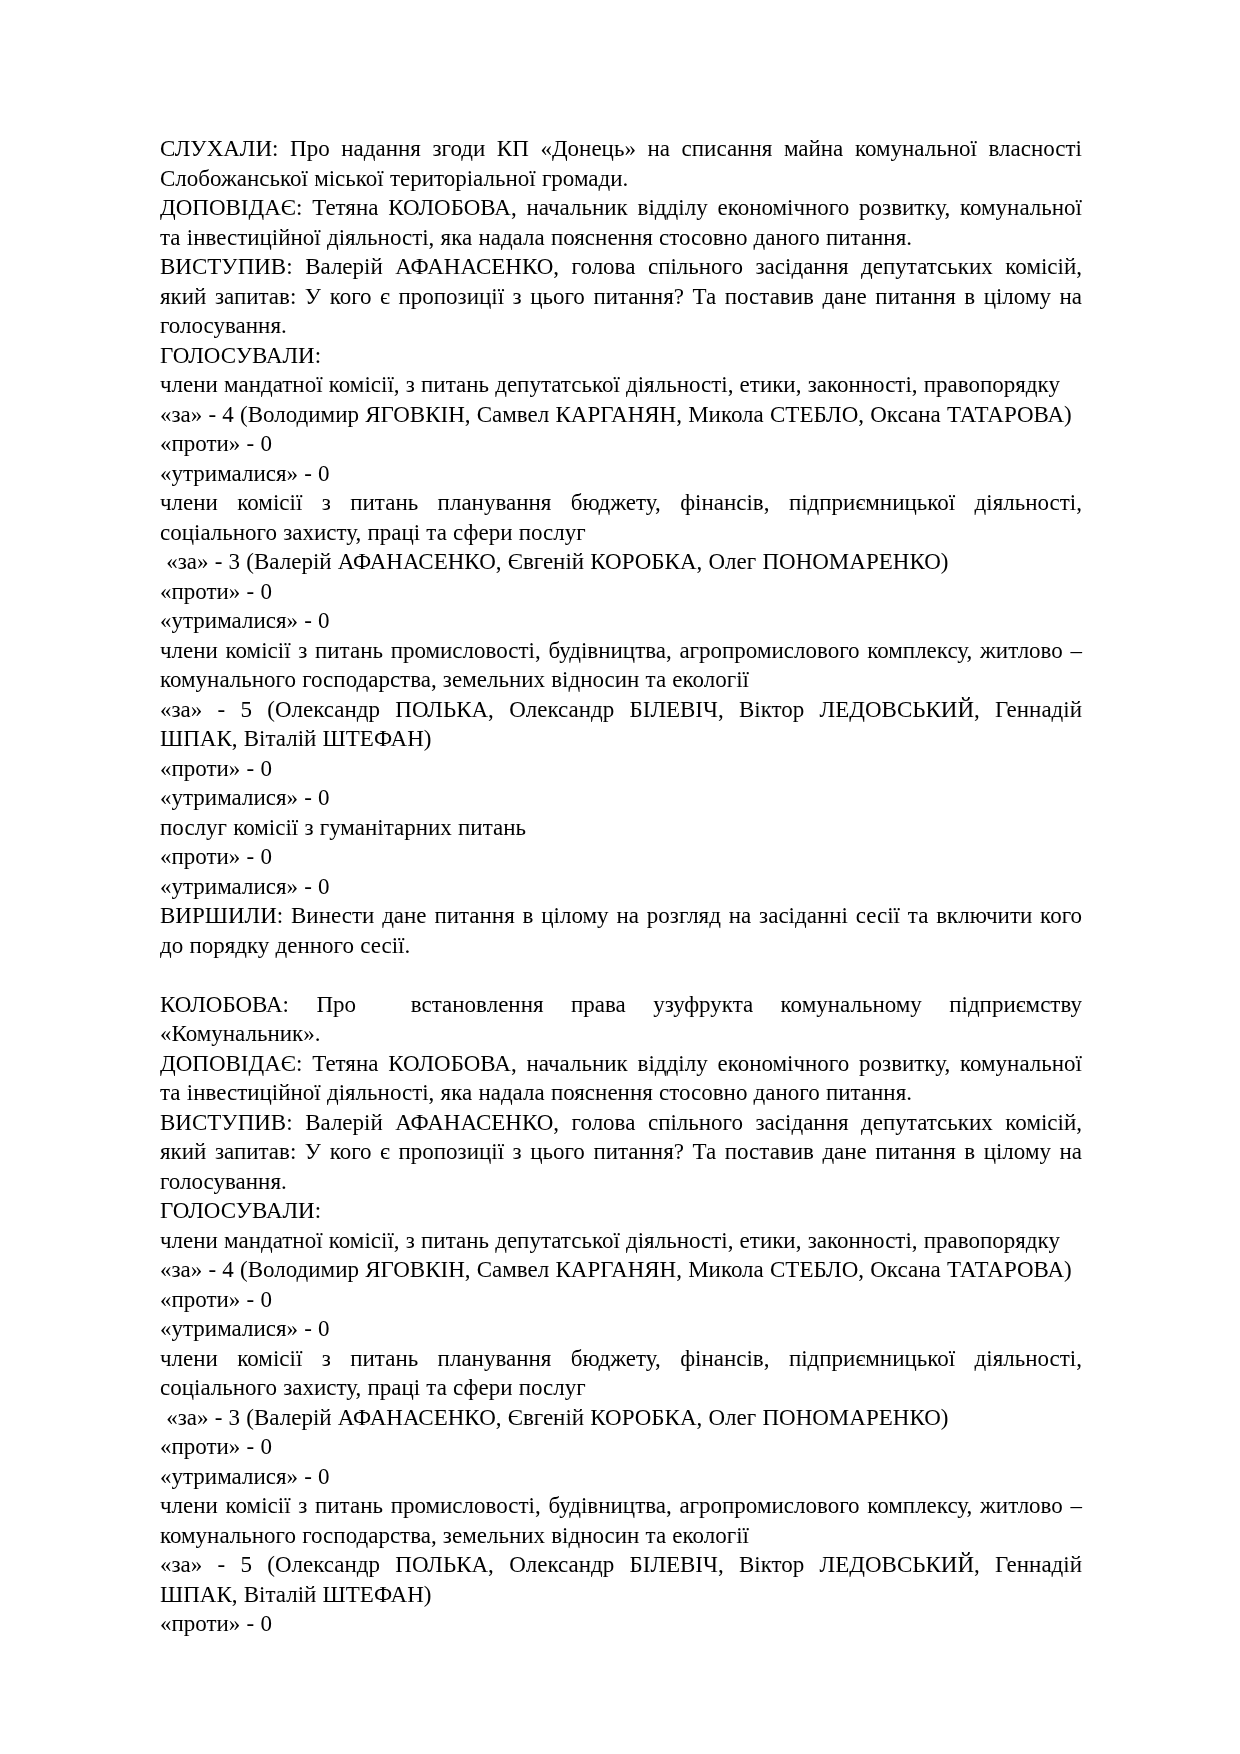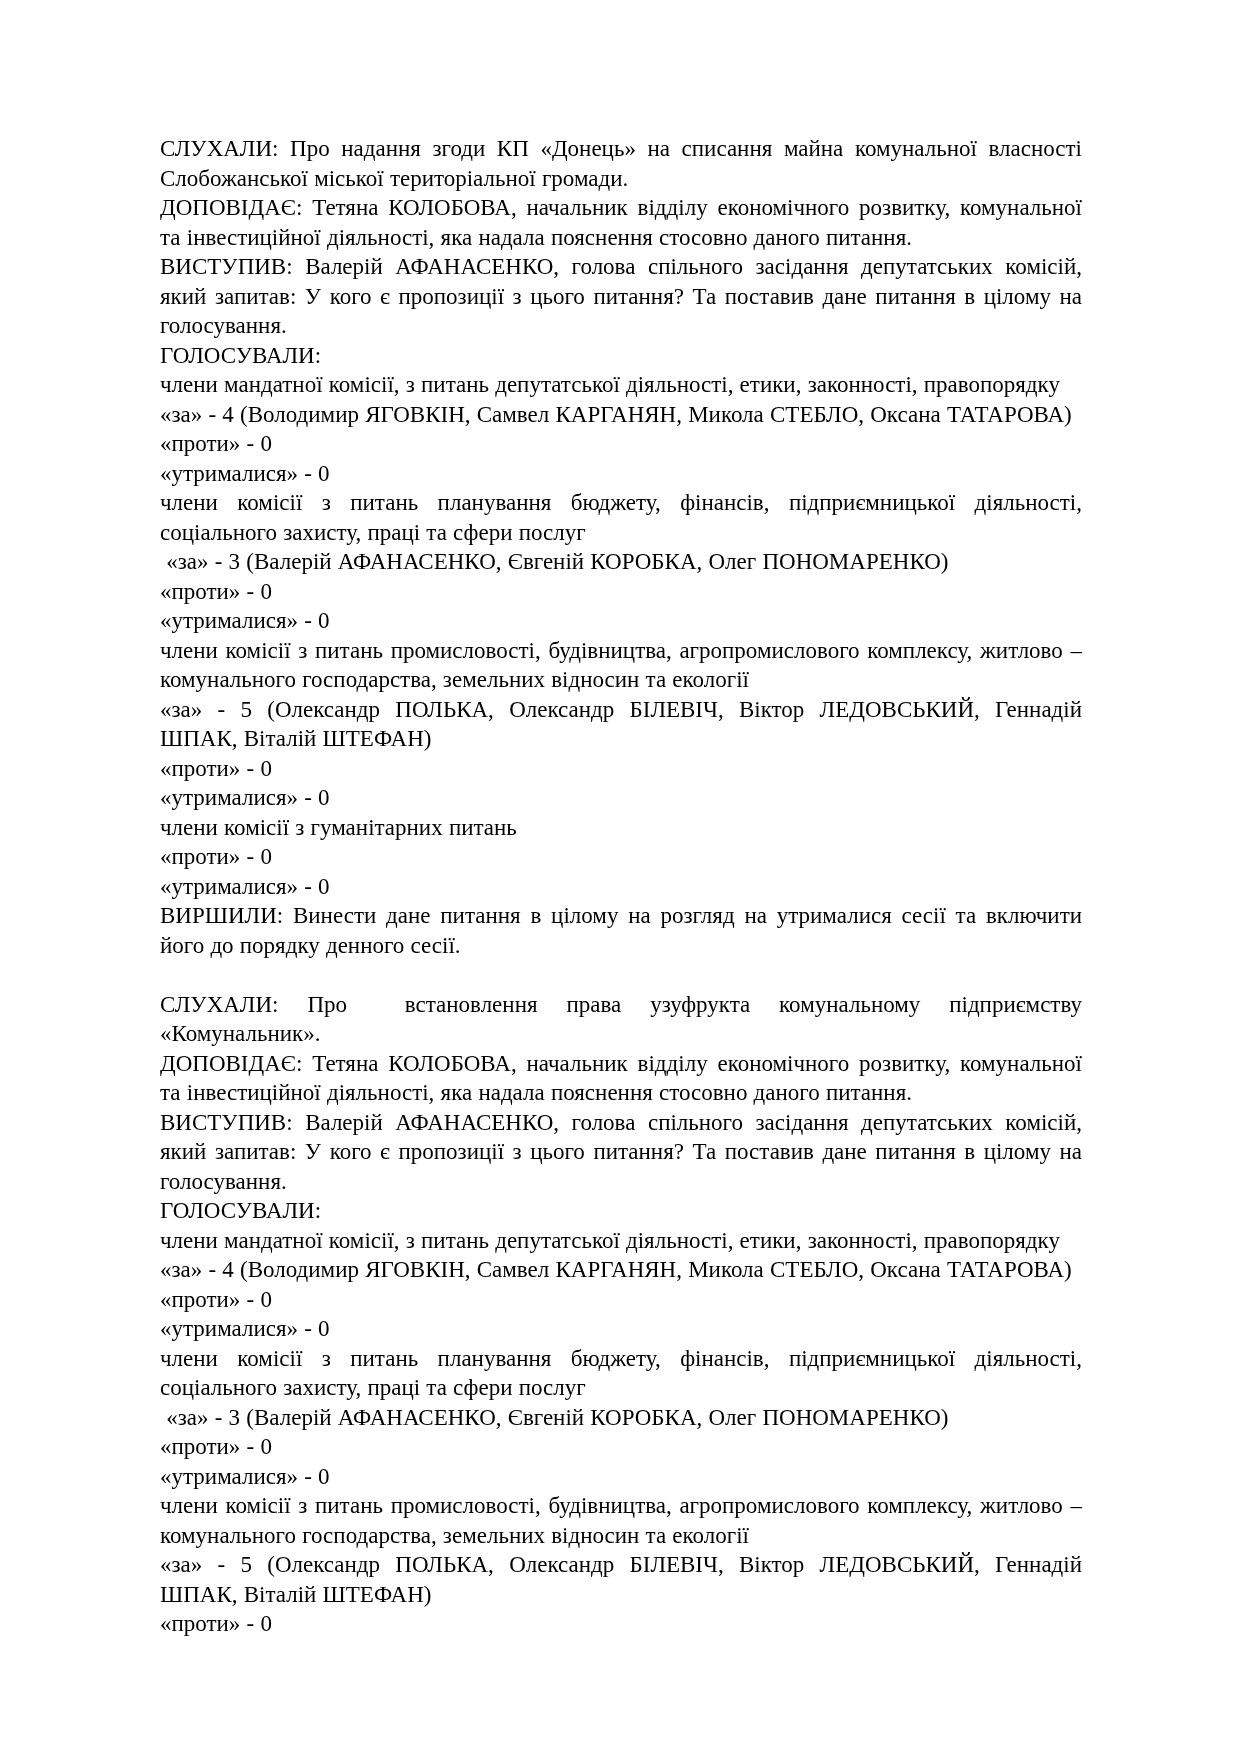--- a/index.html
+++ b/index.html
@@ -53,28 +53,28 @@
     <p class="para">«проти» - 0</p>
     <p class="para">«утрималися» - 0</p>
     <p class="para">члени комісії з питань планування бюджету, фінансів, підприємницької діяльності, соціального захисту, праці та сфери послуг</p>
     <p class="para"> «за» - 3 (Валерій АФАНАСЕНКО, Євгеній КОРОБКА, Олег ПОНОМАРЕНКО)</p>
     <p class="para">«проти» - 0</p>
     <p class="para">«утрималися» - 0</p>
     <p class="para">члени комісії з питань промисловості, будівництва, агропромислового комплексу, житлово – комунального господарства, земельних відносин та екології</p>
     <p class="para">«за» - 5 (Олександр ПОЛЬКА, Олександр БІЛЕВІЧ, Віктор ЛЕДОВСЬКИЙ, Геннадій ШПАК, Віталій ШТЕФАН)</p>
     <p class="para">«проти» - 0</p>
     <p class="para">«утрималися» - 0</p>
-    <p class="para">члени комісії з гуманітарних питань</p>
+    <p class="para">послуг комісії з гуманітарних питань</p>
     <p class="para">«проти» - 0</p>
     <p class="para">«утрималися» - 0</p>
-    <p class="para">ВИРШИЛИ: Винести дане питання в цілому на розгляд на утрималися сесії та включити його до порядку денного сесії.</p>
+    <p class="para">ВИРШИЛИ: Винести дане питання в цілому на розгляд на засіданні сесії та включити кого до порядку денного сесії.</p>
   </section>
 
   <section class="agenda-block">
-    <p class="para">СЛУХАЛИ: Про  встановлення права узуфрукта комунальному підприємству «Комунальник».</p>
+    <p class="para">КОЛОБОВА: Про  встановлення права узуфрукта комунальному підприємству «Комунальник».</p>
     <p class="para">ДОПОВІДАЄ: Тетяна КОЛОБОВА, начальник відділу економічного розвитку, комунальної та інвестиційної діяльності, яка надала пояснення стосовно даного питання.</p>
     <p class="para">ВИСТУПИВ: Валерій АФАНАСЕНКО, голова спільного засідання депутатських комісій, який запитав: У кого є пропозиції з цього питання? Та поставив дане питання в цілому на голосування.</p>
     <p class="para">ГОЛОСУВАЛИ:</p>
     <p class="para">члени мандатної комісії, з питань депутатської діяльності, етики, законності, правопорядку</p>
     <p class="para">«за» - 4 (Володимир ЯГОВКІН, Самвел КАРГАНЯН, Микола СТЕБЛО, Оксана ТАТАРОВА)</p>
     <p class="para">«проти» - 0</p>
     <p class="para">«утрималися» - 0</p>
     <p class="para">члени комісії з питань планування бюджету, фінансів, підприємницької діяльності, соціального захисту, праці та сфери послуг</p>
     <p class="para"> «за» - 3 (Валерій АФАНАСЕНКО, Євгеній КОРОБКА, Олег ПОНОМАРЕНКО)</p>
     <p class="para">«проти» - 0</p>

